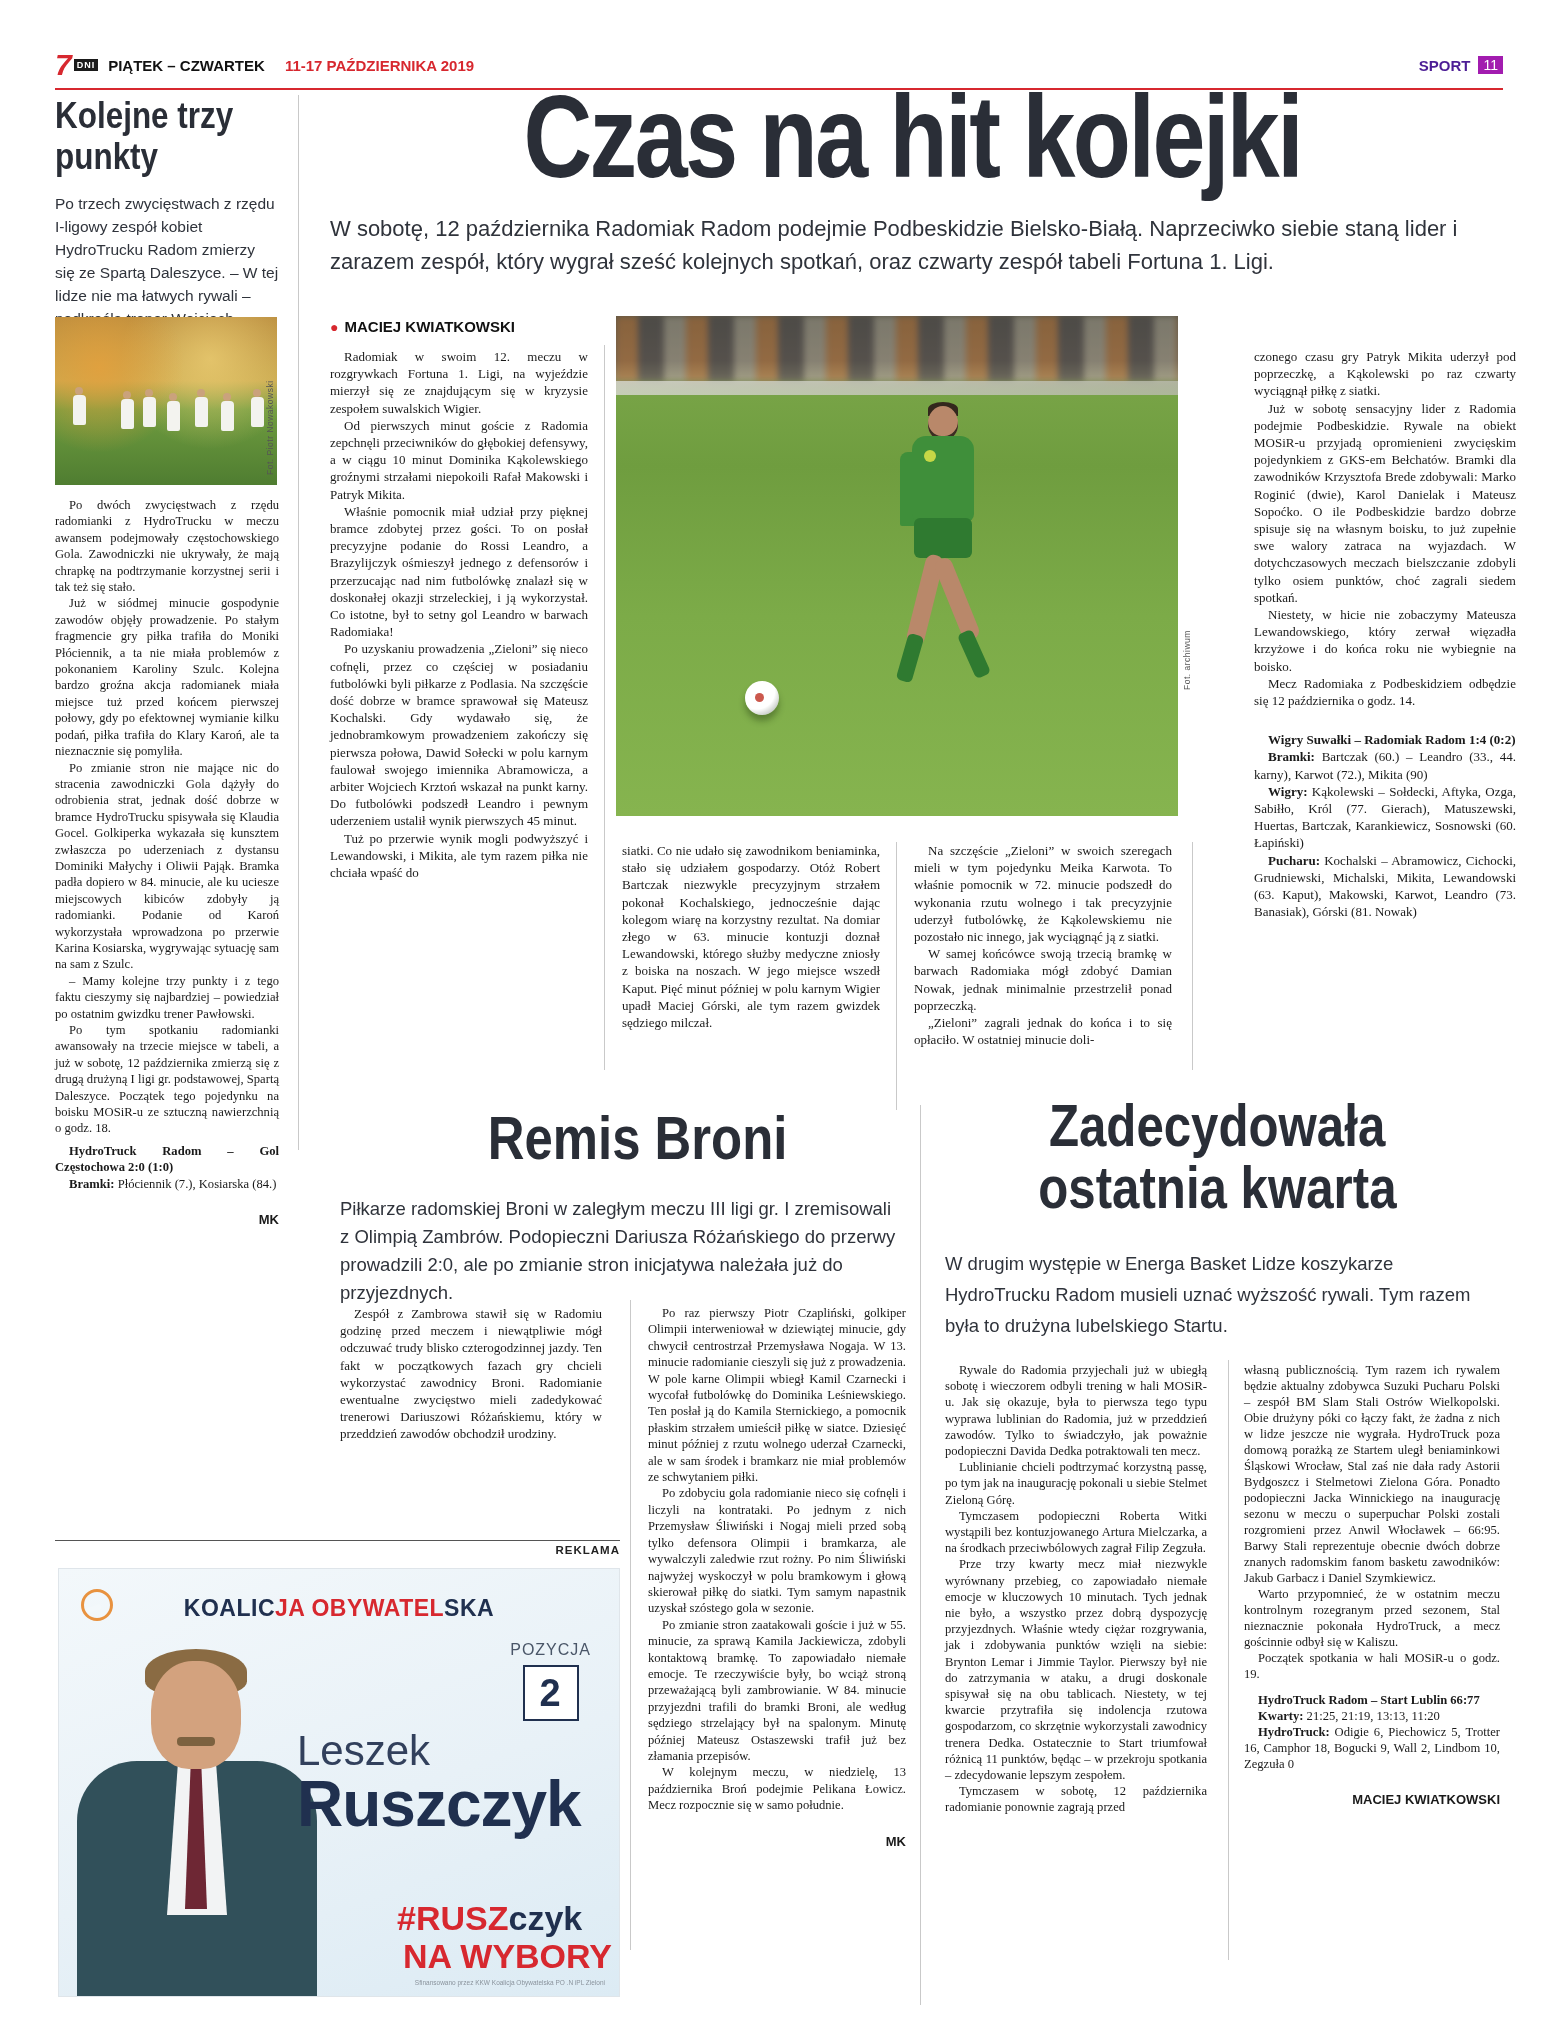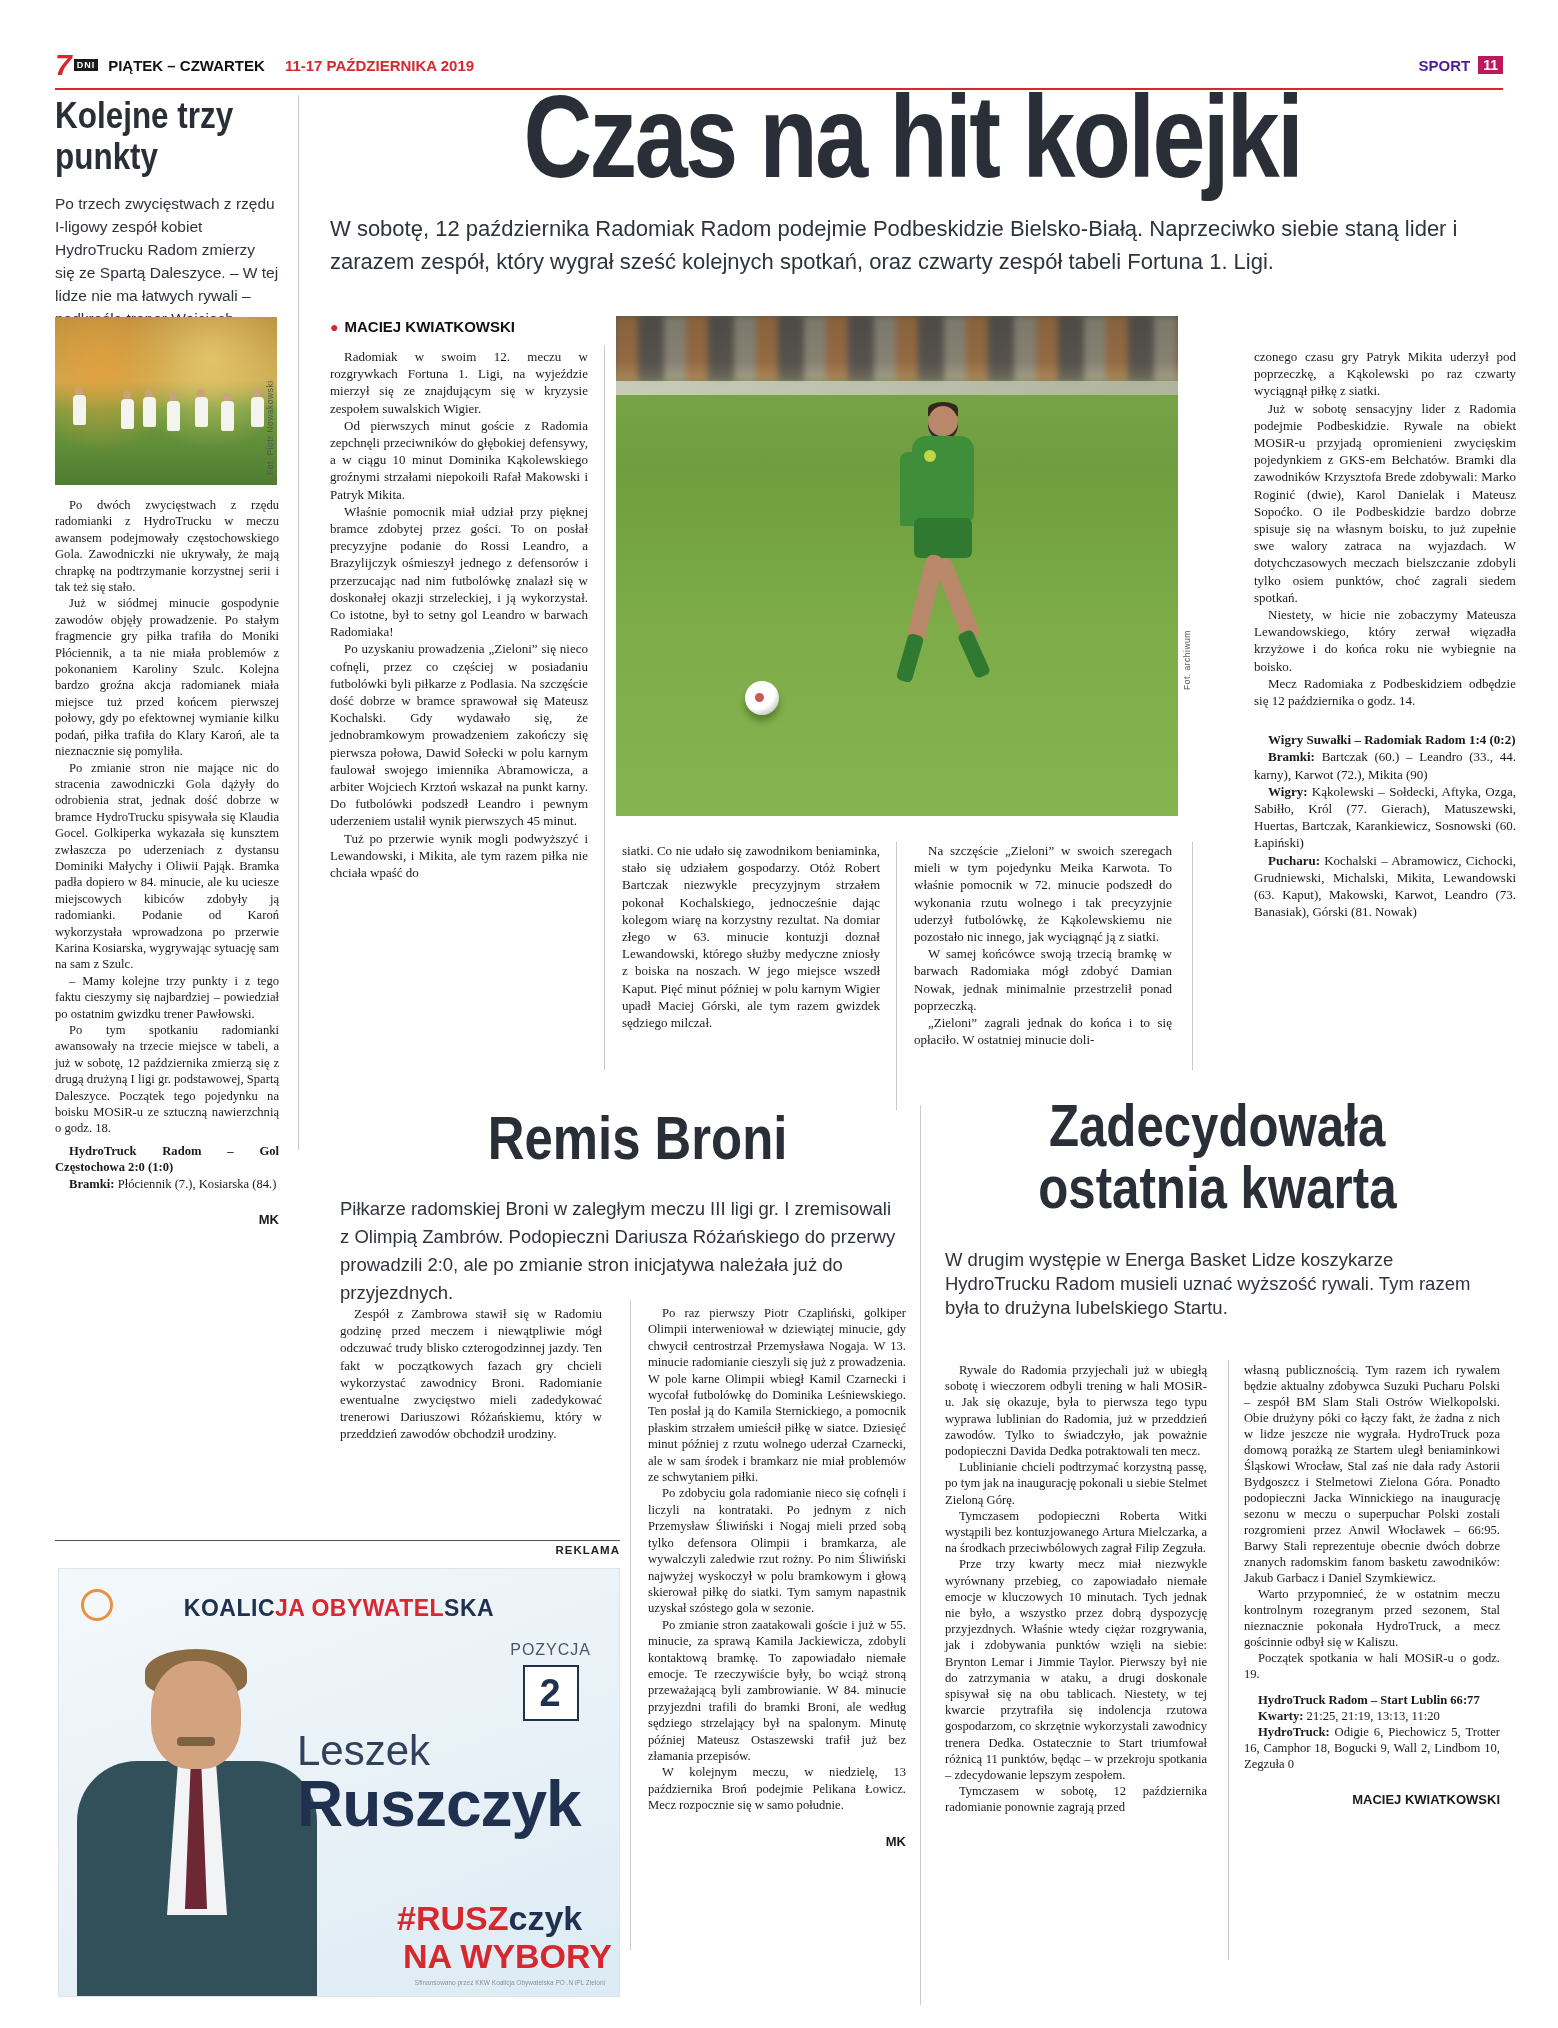--- a/index.html
+++ b/index.html
@@ -8,21 +8,21 @@
   .abs{position:absolute;}
   
   #masthead{left:55px;top:52px;width:1448px;height:26px;display:flex;align-items:center;
             font-family:"Liberation Sans",sans-serif;}
   .logo7{color:#d7282f;font-weight:bold;font-size:30px;font-style:italic;line-height:22px;}
   .logoDni{background:#1a1a1a;color:#fff;font-size:9px;font-weight:bold;padding:1px 3px;margin-left:2px;letter-spacing:1px;}
   .day-range{font-weight:bold;font-size:15px;margin-left:10px;color:#111;}
   .date-range{font-weight:bold;font-size:15px;margin-left:20px;color:#d7282f;}
   .head-right{margin-left:auto;display:flex;align-items:center;}
   .section-label{font-weight:bold;font-size:15px;color:#4c1d95;margin-right:8px;}
-  .page-num{background:#be185d;color:#fff;font-weight:bold;font-size:14px;padding:1px 5px;}
+  .page-num{background:#a21caf;color:#fff;font-weight:normal;font-size:14px;padding:1px 5px;}
   #head-rule{left:55px;top:88px;width:1448px;height:2px;background:#d7282f;}
   
   .cond{display:inline-block;transform:scaleX(.82);transform-origin:center;white-space:nowrap;}
   .condL{display:inline-block;transform:scaleX(.85);transform-origin:left;white-space:nowrap;}
   .headline{font-family:"Liberation Sans",sans-serif;font-weight:bold;color:#2a2e37;}
   .lead{font-family:"Liberation Sans",sans-serif;color:#2f333b;}
   .bodycol p{margin:0;text-indent:14px;text-align:justify;}
   .bodycol{font-size:13px;line-height:17.2px;}
   .small-body{font-size:12.6px;line-height:16.4px;}
   .sig{font-family:"Liberation Sans",sans-serif;font-weight:bold;text-align:right;font-size:13px;margin-top:20px;}
@@ -236,21 +236,21 @@
       <span class="ad-red">#RUSZ</span><span class="ad-navy">czyk</span>
     </div>
     <div class="ad-slogan">NA WYBORY</div>
     <div class="ad-fine">Sfinansowano przez KKW Koalicja Obywatelska PO .N iPL Zieloni</div>
   </div>
 
   <div class="abs headline" style="left:935px;top:1095px;width:565px;text-align:center;font-size:60px;line-height:62px;">
     <span class="cond">Zadecydowała</span><br>
     <span class="cond">ostatnia kwarta</span>
   </div>
-  <div class="abs lead" style="left:945px;top:1248px;width:545px;font-size:18.5px;line-height:24px;">W drugim występie w Energa Basket Lidze koszykarze HydroTrucku Radom musieli uznać wyższość rywali. Tym razem była to drużyna lubelskiego Startu.</div>
+  <div class="abs lead" style="left:945px;top:1248px;width:545px;font-size:18.5px;line-height:31px;">W drugim występie w Energa Basket Lidze koszykarze HydroTrucku Radom musieli uznać wyższość rywali. Tym razem była to drużyna lubelskiego Startu.</div>
   <div class="abs vrule" style="left:1228px;top:1360px;height:600px;"></div>
   <div class="abs bodycol" style="left:945px;top:1362px;width:262px;font-size:12.6px;line-height:16.2px;">
     <p>Rywale do Radomia przyjechali już w ubiegłą sobotę i wieczorem odbyli trening w hali MOSiR-u. Jak się okazuje, była to pierwsza tego typu wyprawa lublinian do Radomia, już w przeddzień zawodów. Tylko to świadczyło, jak poważnie podopieczni Davida Dedka potraktowali ten mecz.</p>
     <p>Lublinianie chcieli podtrzymać korzystną passę, po tym jak na inaugurację pokonali u siebie Stelmet Zieloną Górę.</p>
     <p>Tymczasem podopieczni Roberta Witki wystąpili bez kontuzjowanego Artura Mielczarka, a na środkach przeciwbólowych zagrał Filip Zegzuła.</p>
     <p>Prze trzy kwarty mecz miał niezwykle wyrównany przebieg, co zapowiadało niemałe emocje w kluczowych 10 minutach. Tych jednak nie było, a wszystko przez dobrą dyspozycję przyjezdnych. Właśnie wtedy ciężar rozgrywania, jak i zdobywania punktów wzięli na siebie: Brynton Lemar i Jimmie Taylor. Pierwszy był nie do zatrzymania w ataku, a drugi doskonale spisywał się na obu tablicach. Niestety, w tej kwarcie przytrafiła się indolencja rzutowa gospodarzom, co skrzętnie wykorzystali zawodnicy trenera Dedka. Ostatecznie to Start triumfował różnicą 11 punktów, będąc – w przekroju spotkania – zdecydowanie lepszym zespołem.</p>
     <p>Tymczasem w sobotę, 12 października radomianie ponownie zagrają przed</p>
   </div>
   <div class="abs bodycol" style="left:1244px;top:1362px;width:256px;font-size:12.6px;line-height:16px;">
     <p style="text-indent:0;">własną publicznością. Tym razem ich rywalem będzie aktualny zdobywca Suzuki Pucharu Polski – zespół BM Slam Stali Ostrów Wielkopolski. Obie drużyny póki co łączy fakt, że żadna z nich w lidze jeszcze nie wygrała. HydroTruck poza domową porażką ze Startem uległ beniaminkowi Śląskowi Wrocław, Stal zaś nie dała rady Astorii Bydgoszcz i Stelmetowi Zielona Góra. Ponadto podopieczni Jacka Winnickiego na inaugurację sezonu w meczu o superpuchar Polski zostali rozgromieni przez Anwil Włocławek – 66:95. Barwy Stali reprezentuje obecnie dwóch dobrze znanych radomskim fanom basketu zawodników: Jakub Garbacz i Daniel Szymkiewicz.</p>

